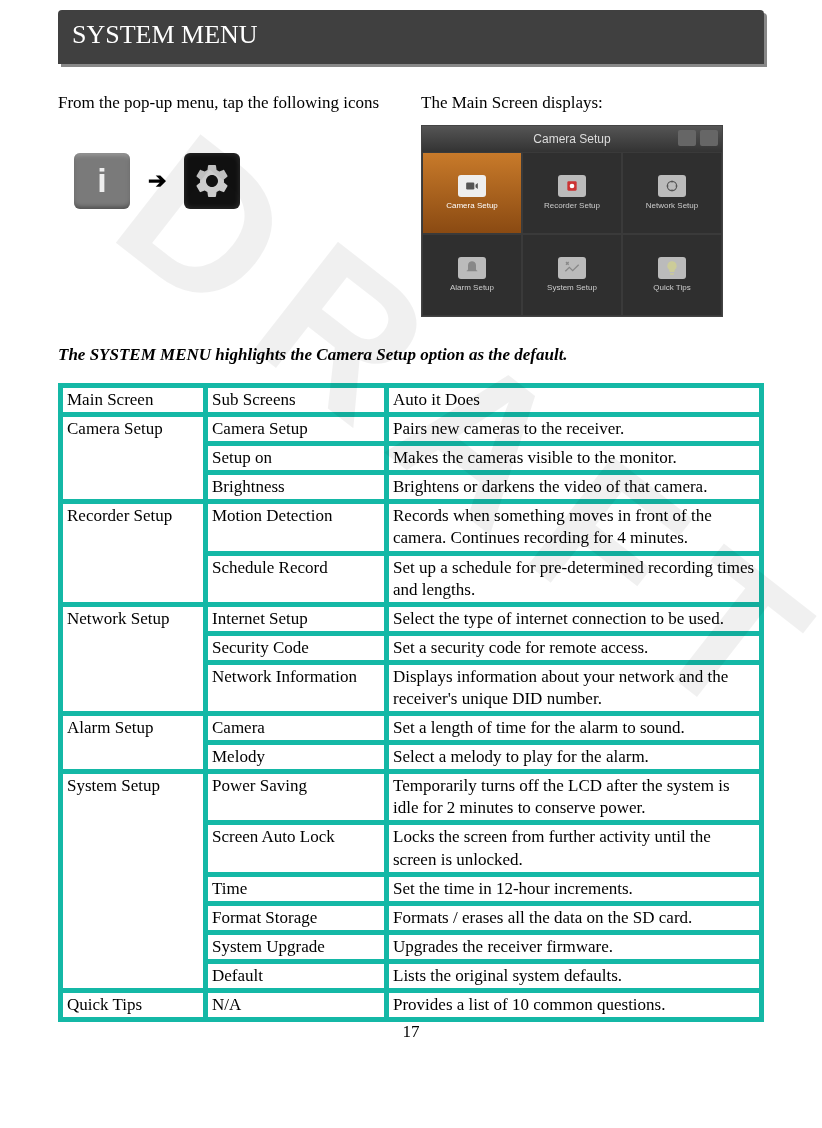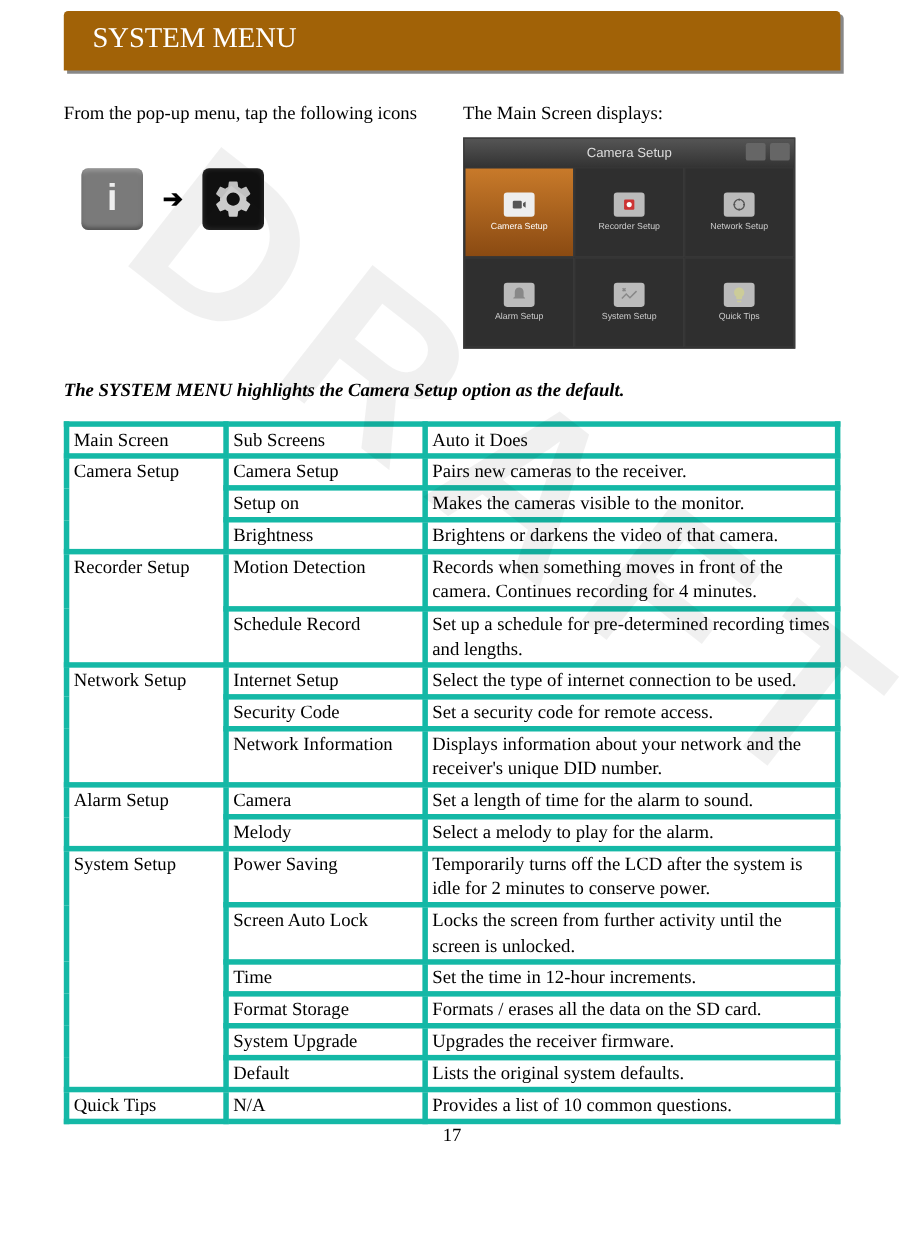--- a/index.html
+++ b/index.html
@@ -9,24 +9,24 @@
     padding: 0;
     width: 822px;
     background: #fff;
     color: #000;
   }
   .page {
     padding: 10px 58px 20px 58px;
     position: relative;
   }
   .title-bar {
-    background: #a16207;
+    background: #404040;
     color: #fff;
     font-size: 26px;
-    padding: 10px 14px 14px 26px;
+    padding: 10px 14px 14px 14px;
     border-radius: 4px 4px 0 0;
     box-shadow: 3px 3px 0 #888;
     margin-bottom: 28px;
   }
   .two-col {
     display: flex;
     gap: 20px;
     margin-bottom: 10px;
   }
   .col-left {

